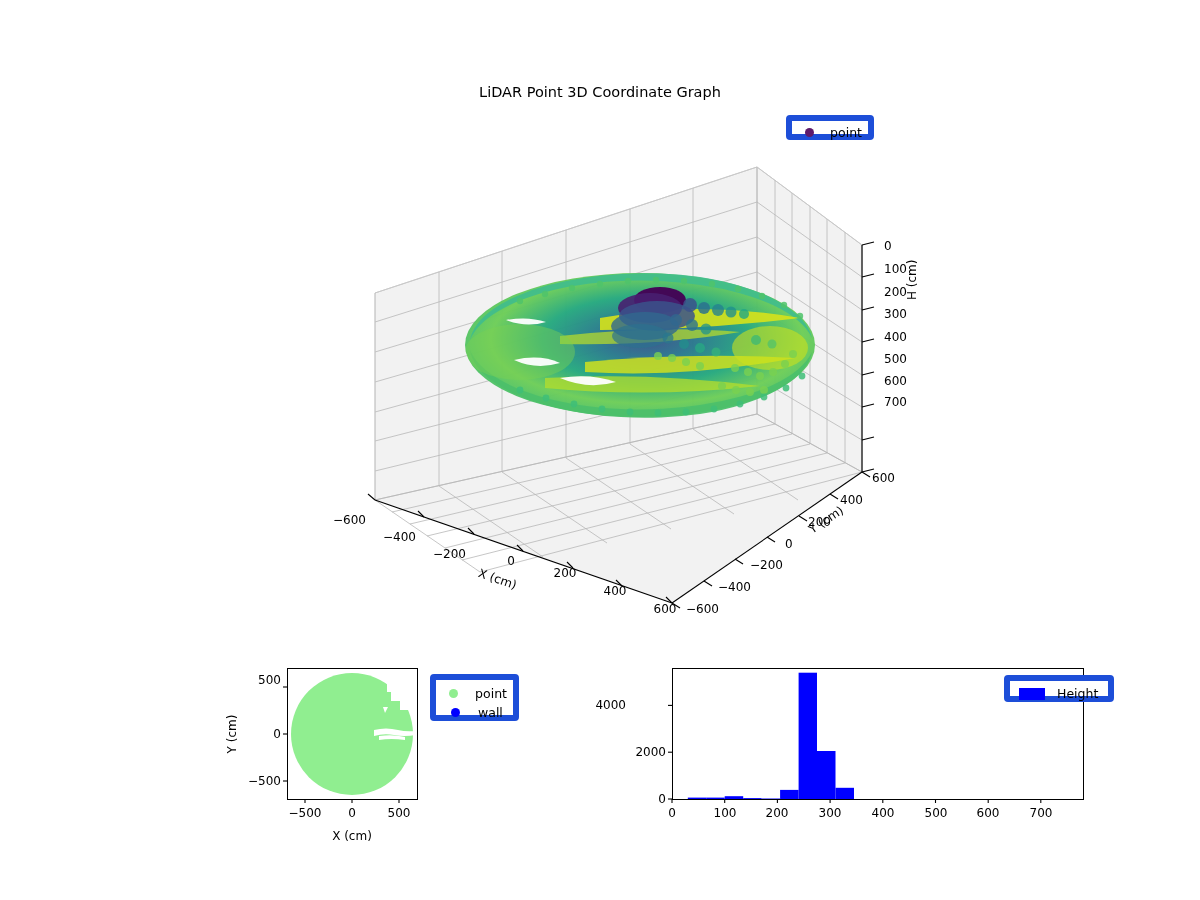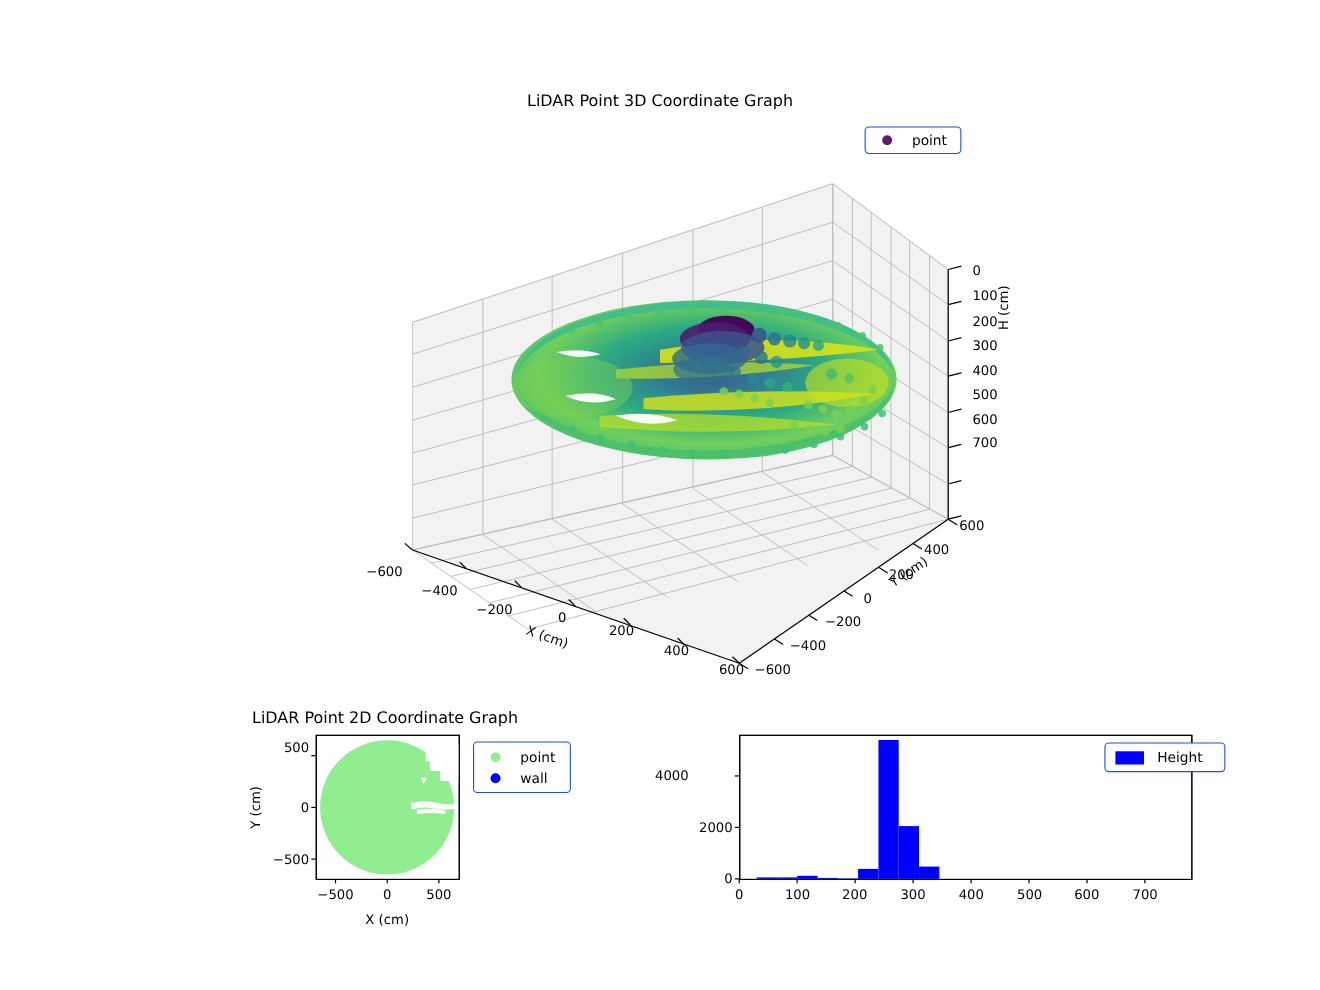--- a/index.html
+++ b/index.html
@@ -38,21 +38,21 @@
   }
   .axis-label {
     position: absolute;
     font-size: 12px;
     color: #000000;
     white-space: nowrap;
   }
   .legend-box {
     position: absolute;
     background: #ffffff;
-    border: 1px solid #1d4ed8;
+    border: 6px solid #1d4ed8;
     border-radius: 4px;
     box-sizing: border-box;
     padding: 5px 8px;
   }
   .legend-row {
     display: flex;
     align-items: center;
     height: 19px;
   }
   .legend-marker {
@@ -351,21 +351,20 @@
     <div class="tick-label" style="left:718px; top:580px;">−400</div>
     <div class="tick-label" style="left:750px; top:558px;">−200</div>
     <div class="tick-label" style="left:785px; top:537px;">0</div>
     <div class="tick-label" style="left:808px; top:515px;">200</div>
     <div class="tick-label" style="left:840px; top:493px;">400</div>
     <div class="tick-label" style="left:872px; top:471px;">600</div>
 
     <div class="axis-label rot-x" style="left:806px; top:525px; transform:rotate(-34deg);">Y (cm)</div>
   </div>
 
-  <div class="title" style="left:140px; top:645px; width:420px; text-align:center;">LiDAR Point 2D Coordinate Graph</div>
 
   <div class="axes" style="left:287px; top:668px; width:131px; height:132px;">
     <svg width="131" height="132" viewBox="0 0 131 132">
       <rect x="0.5" y="0.5" width="130" height="131" fill="#ffffff" class="spine"></rect>
       <clipPath id="clip2d">
           <rect x="1" y="1" width="129" height="130"></rect>
         </clipPath>
       <g clip-path="url(#clip2d)">
 
         <circle cx="65" cy="66" r="61" fill="#90ee90"></circle>

